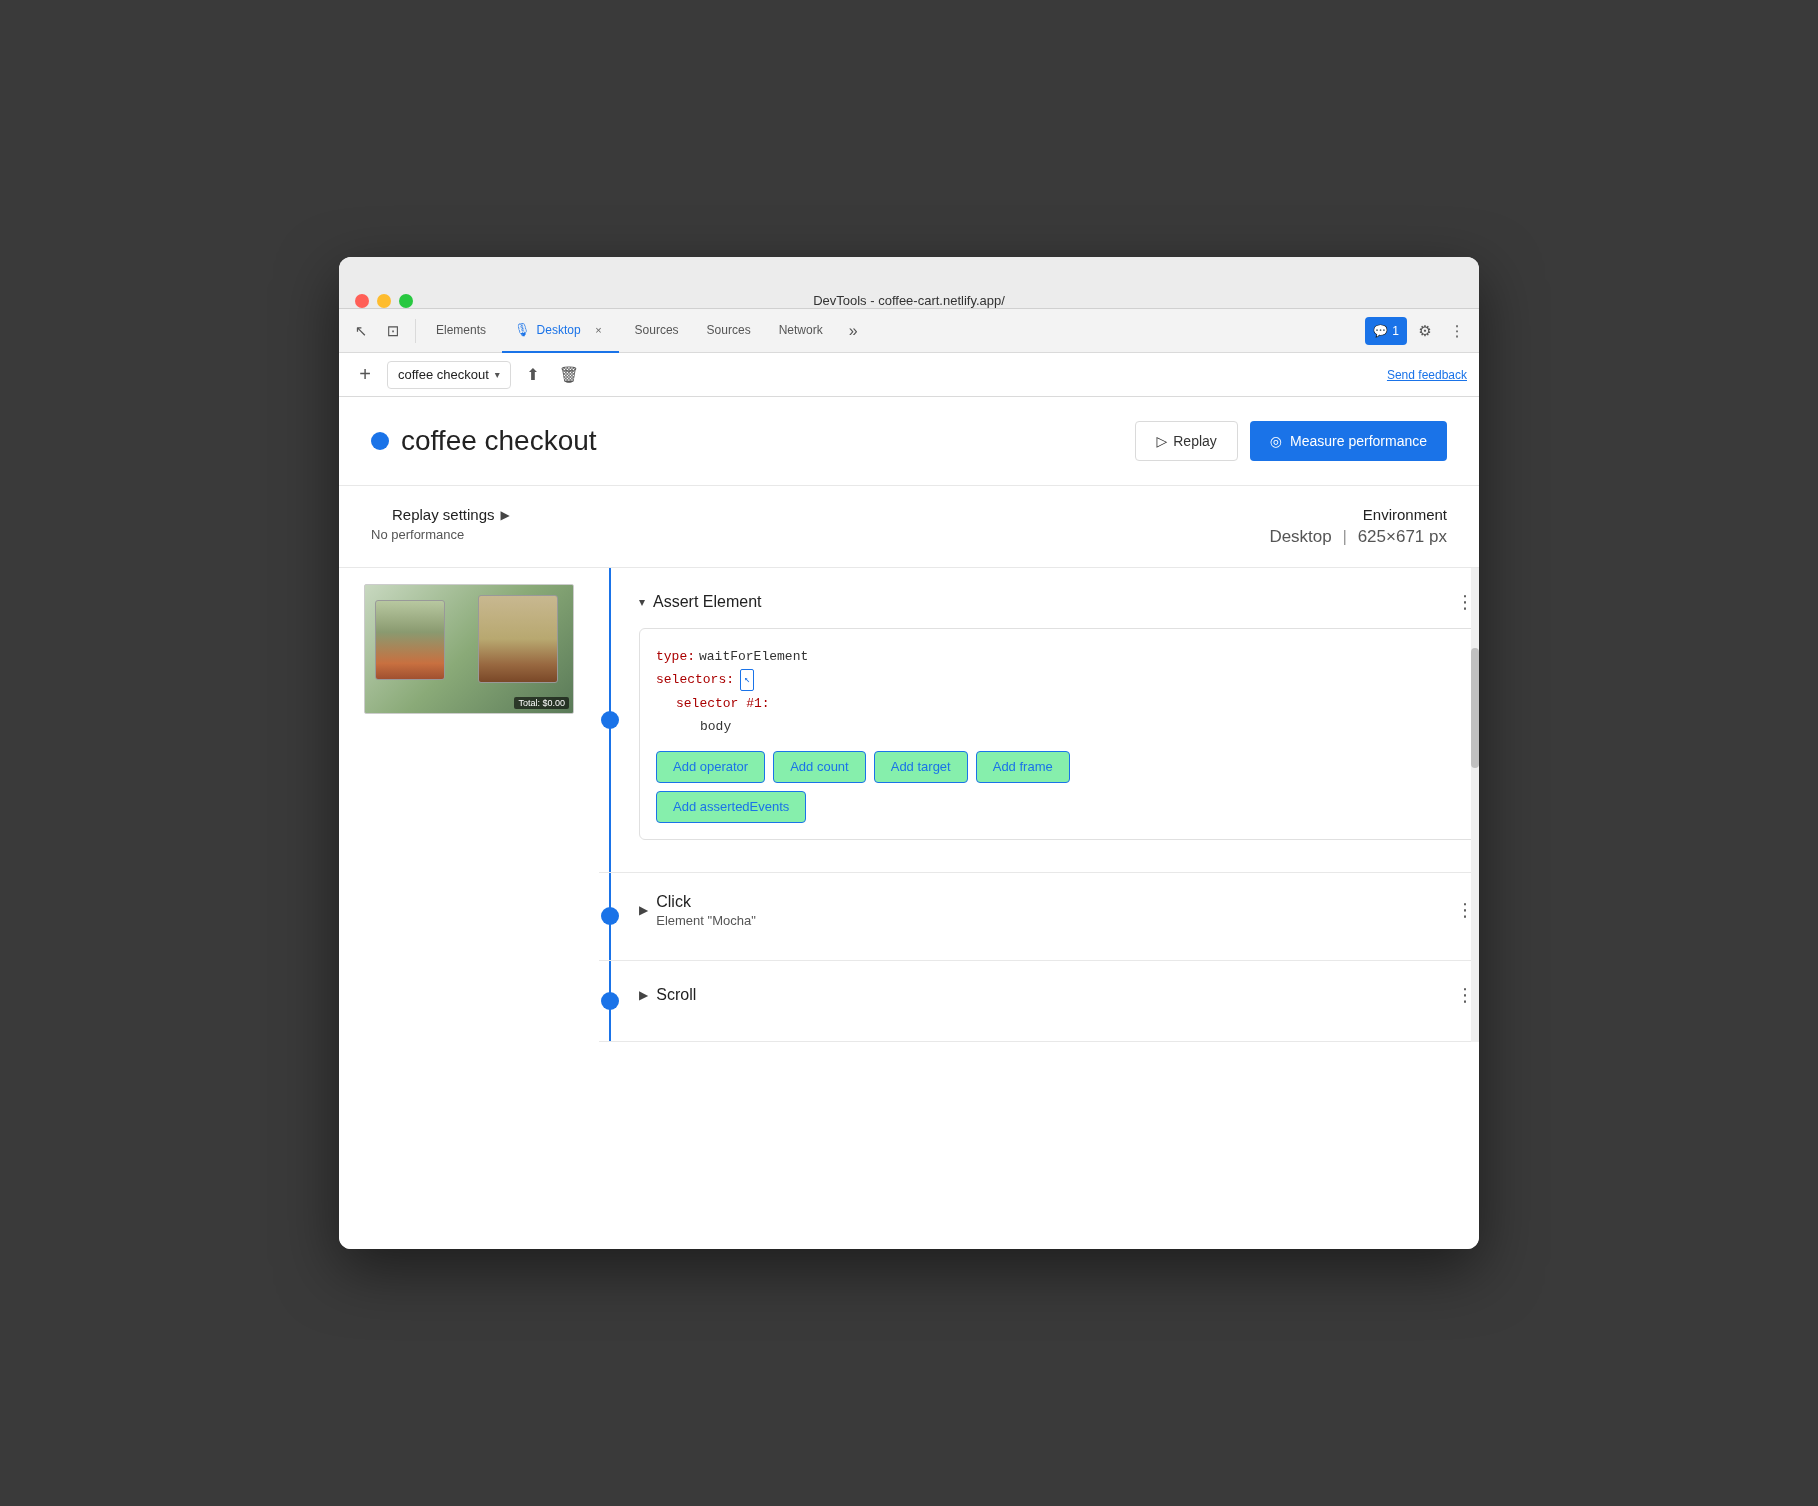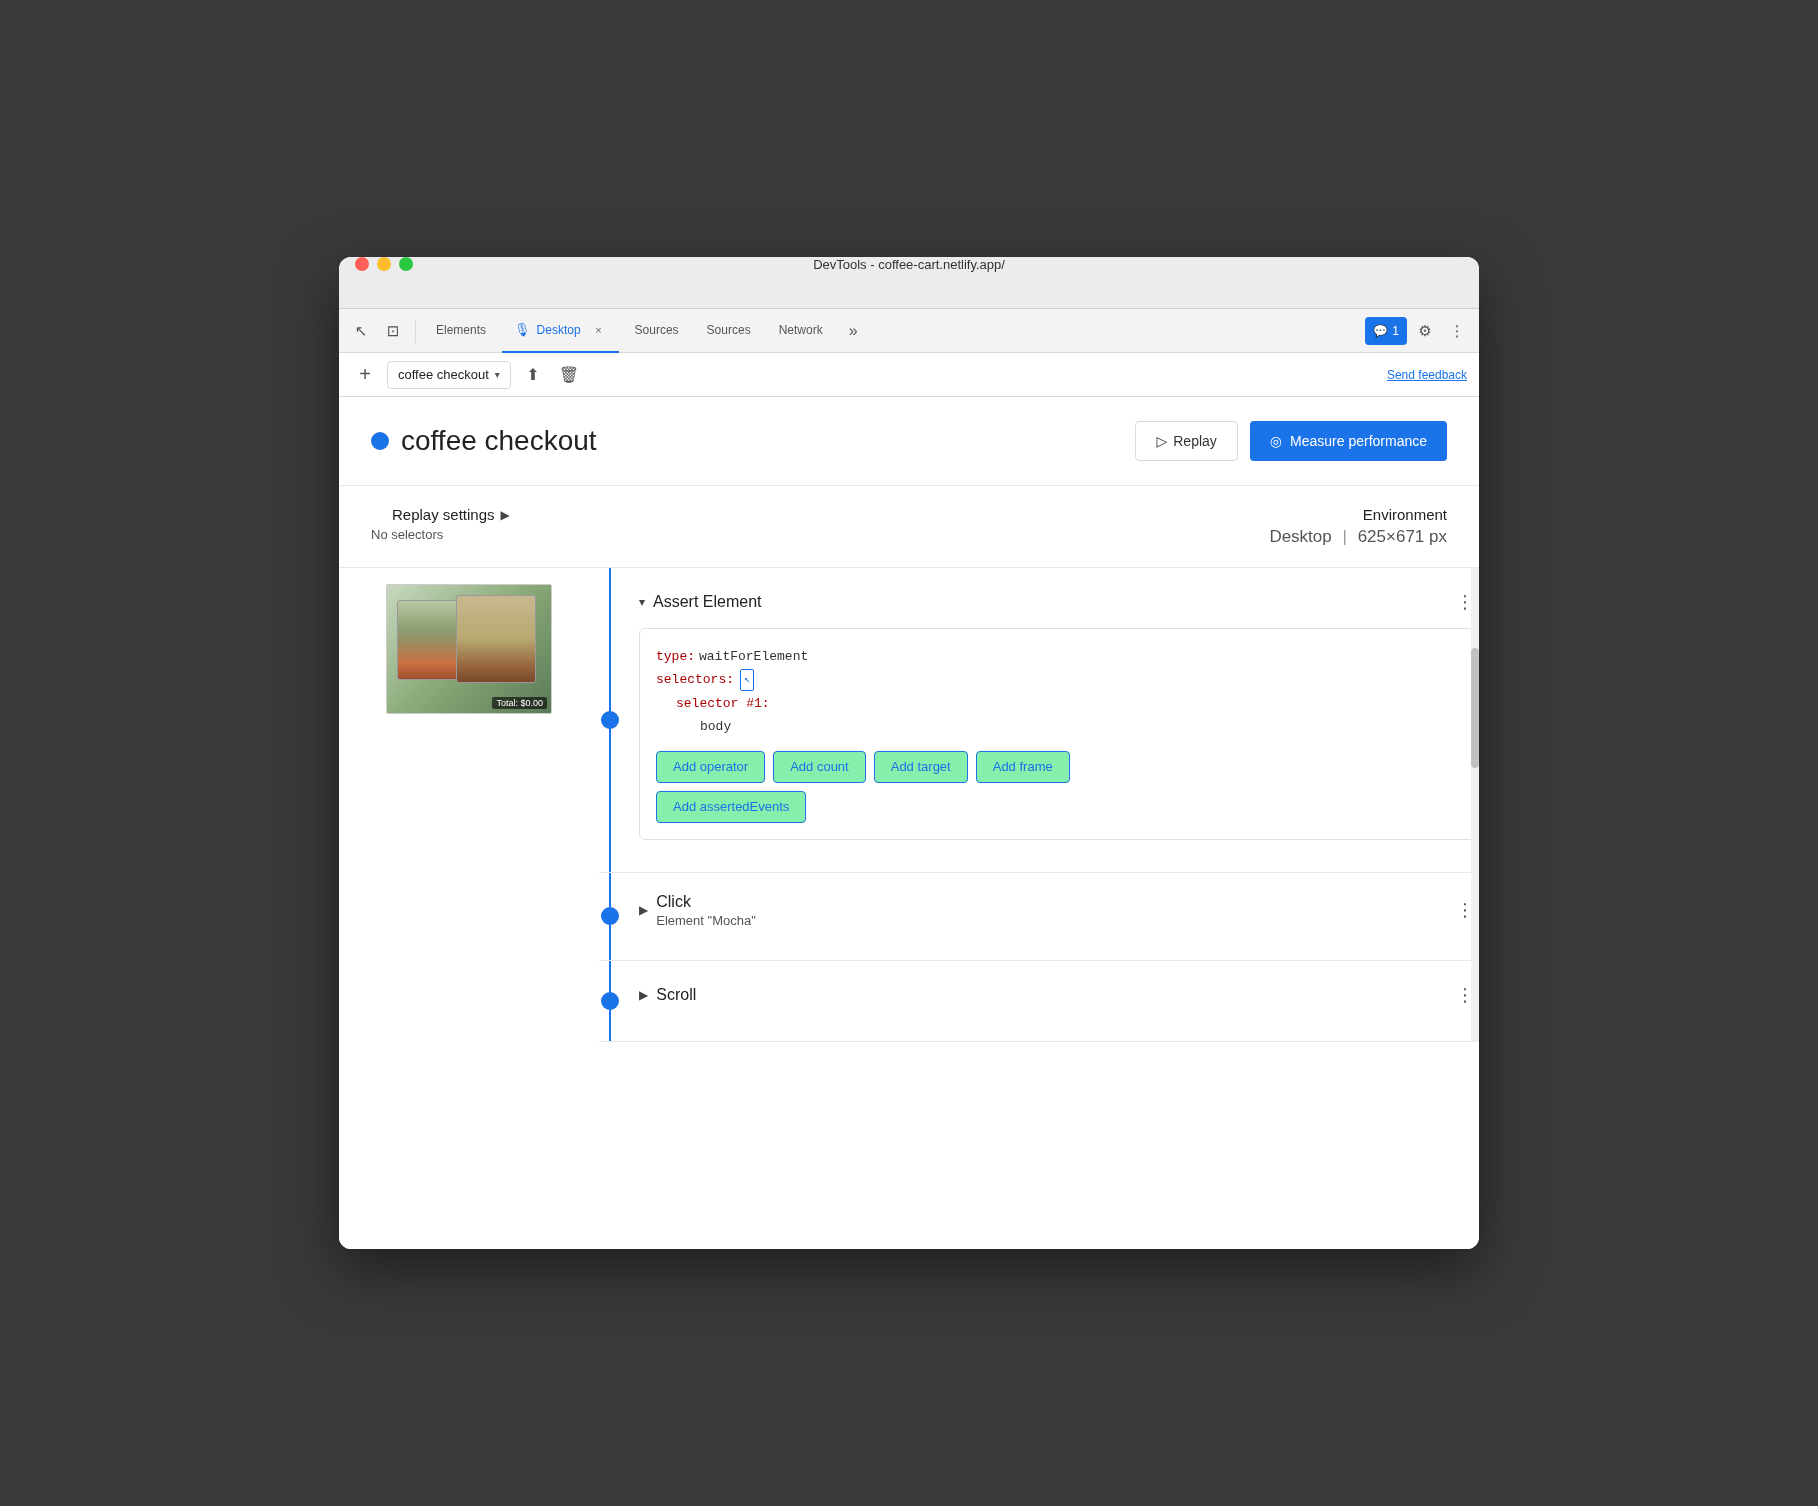--- a/index.html
+++ b/index.html
@@ -18,21 +18,21 @@
       border-radius: 12px;
       box-shadow: 0 20px 60px rgba(0,0,0,0.5);
       overflow: hidden;
     }
 
     
     .title-bar {
       background: #ececec;
       height: 52px;
       display: flex;
-      align-items: flex-start;
+      align-items: flex-end;
       justify-content: center;
       position: relative;
       border-bottom: 1px solid #d0d0d0;
     }
     .traffic-lights {
       position: absolute;
       left: 16px;
       display: flex;
       gap: 8px;
       align-items: center;
@@ -356,21 +356,21 @@
     .screenshot-panel {
       width: 260px;
       flex-shrink: 0;
       padding: 16px;
       display: flex;
       align-items: flex-start;
       justify-content: center;
     }
 
     .screenshot-img {
-      width: 166px;
+      width: 210px;
       height: 130px;
       background: linear-gradient(135deg, #c8d8c0 0%, #8aaa78 50%, #5a7a58 100%);
       border: 1px solid #ccc;
       border-radius: 2px;
       position: relative;
       overflow: hidden;
       display: flex;
       align-items: center;
       justify-content: center;
     }
@@ -656,21 +656,21 @@
           <span data-interactable="false">Measure performance</span>
         </button>
       </div>
 
       <div class="settings-bar" data-interactable="false">
         <div class="settings-left" data-interactable="false">
           <div class="replay-settings-row" data-interactable="true">
             <span class="replay-settings-label" data-interactable="false">Replay settings</span>
             <span class="arrow-right" data-interactable="false">▶</span>
           </div>
-          <div class="throttle-label" data-interactable="false">No selectors</div>
+          <div class="throttle-label" data-interactable="false">No performance</div>
         </div>
 
         <div class="settings-right" data-interactable="false">
           <div class="env-label" data-interactable="false">Environment</div>
           <div class="env-details" data-interactable="false">
             <span data-interactable="false">Desktop</span>
             <span class="env-separator" data-interactable="false">|</span>
             <span data-interactable="false">625×671 px</span>
           </div>
         </div>

